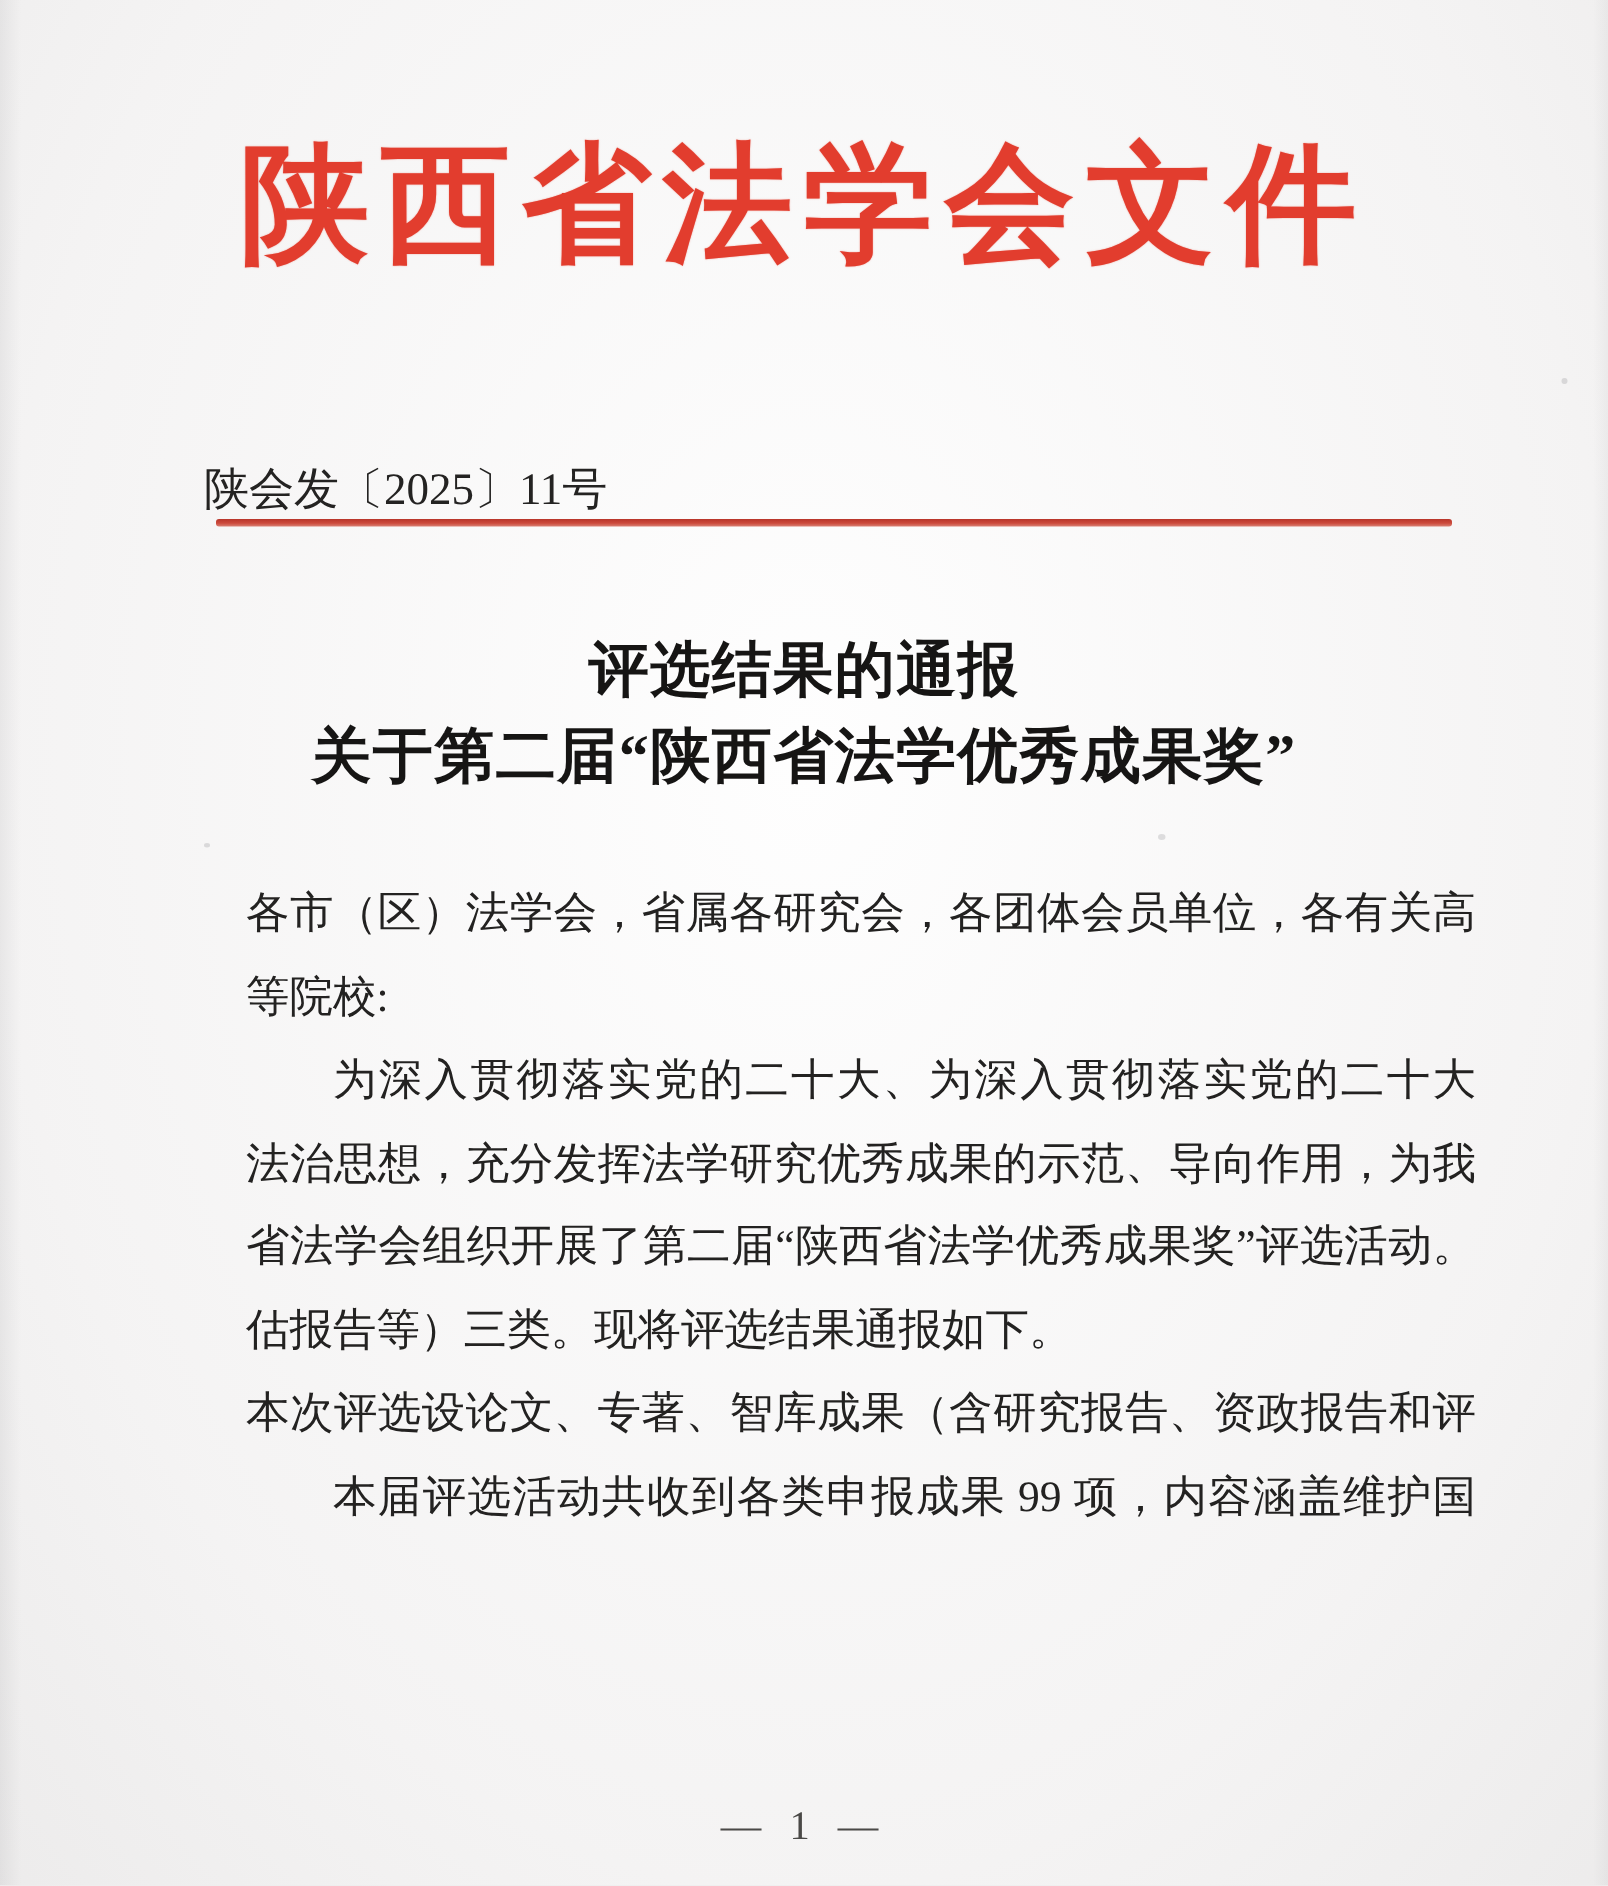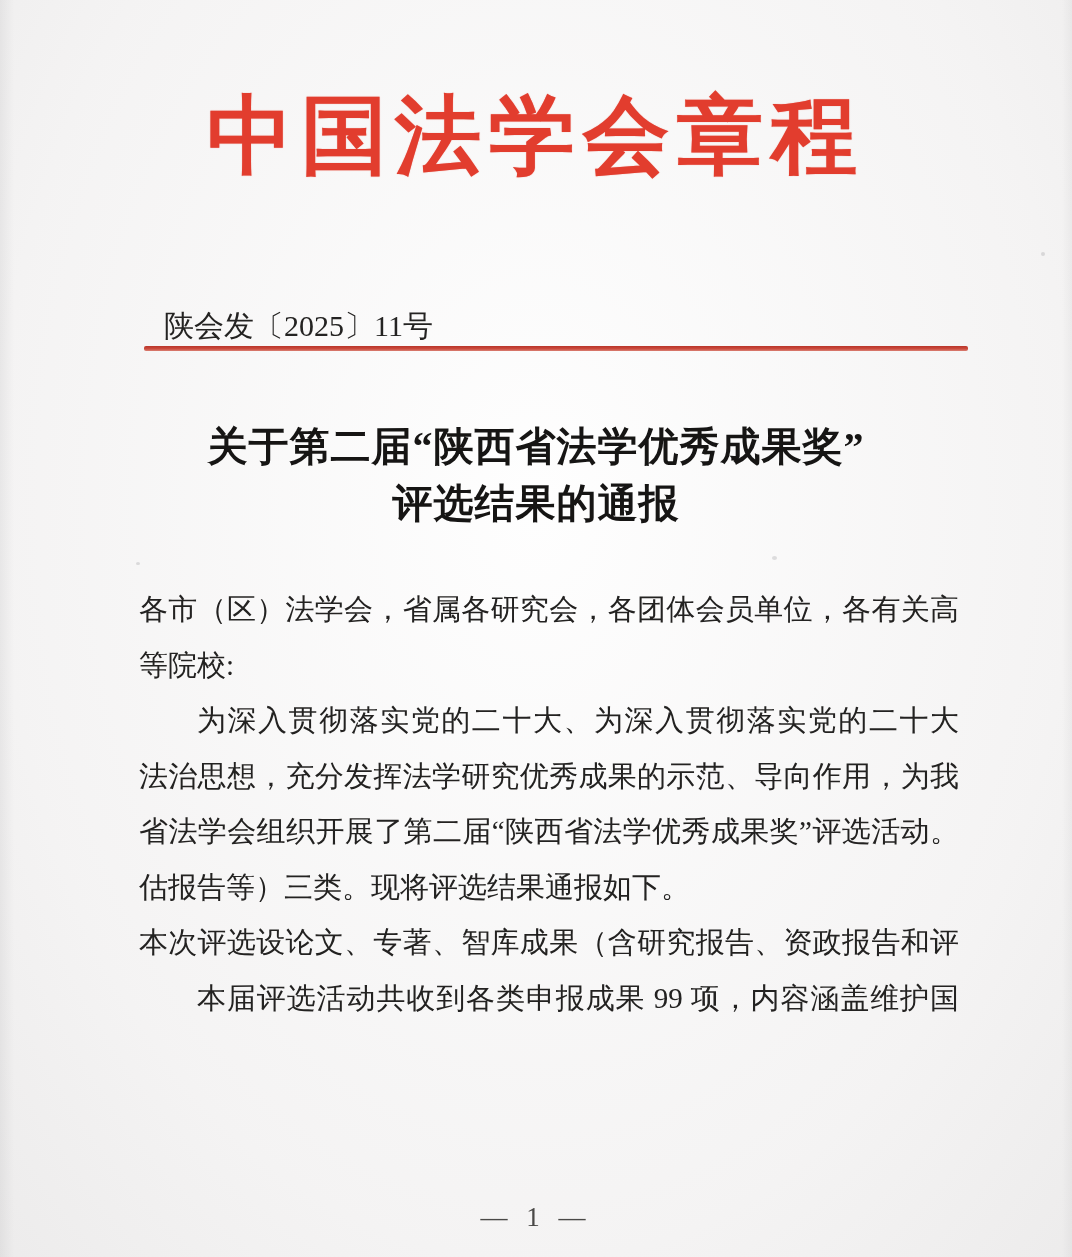--- a/index.html
+++ b/index.html
@@ -47,21 +47,21 @@
     font-weight: bold;
     letter-spacing: 8px;
     color: #e23d2e;
     text-shadow: 0 0 1px rgba(226,61,46,0.55);
     white-space: nowrap;
   }
 
   .ref-row {
     position: absolute;
     top: 306px;
-    left: 164px;
+    left: 136px;
     width: 820px;
     display: flex;
     justify-content: space-between;
     align-items: flex-start;
     font-size: 30px;
     color: #242322;
   }
   .red-rule {
     position: absolute;
     top: 346px;
@@ -81,21 +81,21 @@
     font-size: 40px;
     font-weight: bold;
     line-height: 57px;
     color: #161514;
     letter-spacing: 1px;
   }
 
   .body-text {
     position: absolute;
     top: 582px;
-    left: 139px;
+    left: 164px;
     width: 820px;
     font-size: 29px;
     line-height: 55.5px;
     color: #232221;
   }
   .line { white-space: nowrap; }
   .line.fill {
     white-space: normal;
     text-align: justify;
     text-align-last: justify;
@@ -117,31 +117,31 @@
   .speck { position: absolute; background: rgba(90,90,95,0.18); border-radius: 50%; }
   .speck.s1 { left: 772px; top: 556px; width: 5px; height: 4px; }
   .speck.s2 { left: 136px; top: 562px; width: 4px; height: 3px; }
   .speck.s3 { left: 1041px; top: 252px; width: 4px; height: 4px; }
 </style>
 </head>
 <body>
 
 <div class="page">
 
-  <div class="letterhead">中国法学会章程</div>
+  <div class="letterhead">陕西省法学会文件</div>
 
   <div class="ref-row">
     <span>陕会发〔2025〕11号</span>
   </div>
 
   <div class="red-rule"></div>
 
   <div class="notice-title">
+    <div>评选结果的通报</div>
     <div>关于第二届“陕西省法学优秀成果奖”</div>
-    <div>评选结果的通报</div>
   </div>
 
   <div class="body-text">
     <div class="line fill">各市（区）法学会，省属各研究会，各团体会员单位，各有关高</div>
     <div class="line">等院校:</div>
     <div class="line fill indent">为深入贯彻落实党的二十大、为深入贯彻落实党的二十大</div>
     <div class="line fill">法治思想，充分发挥法学研究优秀成果的示范、导向作用，为我</div>
     <div class="line fill">省法学会组织开展了第二届“陕西省法学优秀成果奖”评选活动。</div>
     <div class="line">估报告等）三类。现将评选结果通报如下。</div>
     <div class="line fill">本次评选设论文、专著、智库成果（含研究报告、资政报告和评</div>

